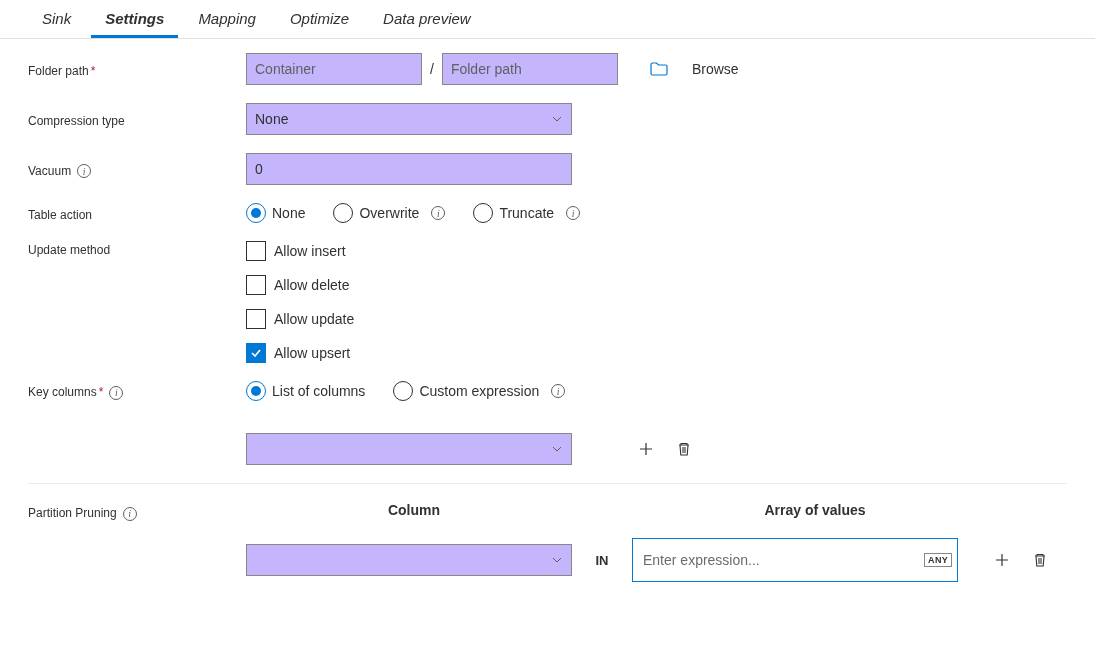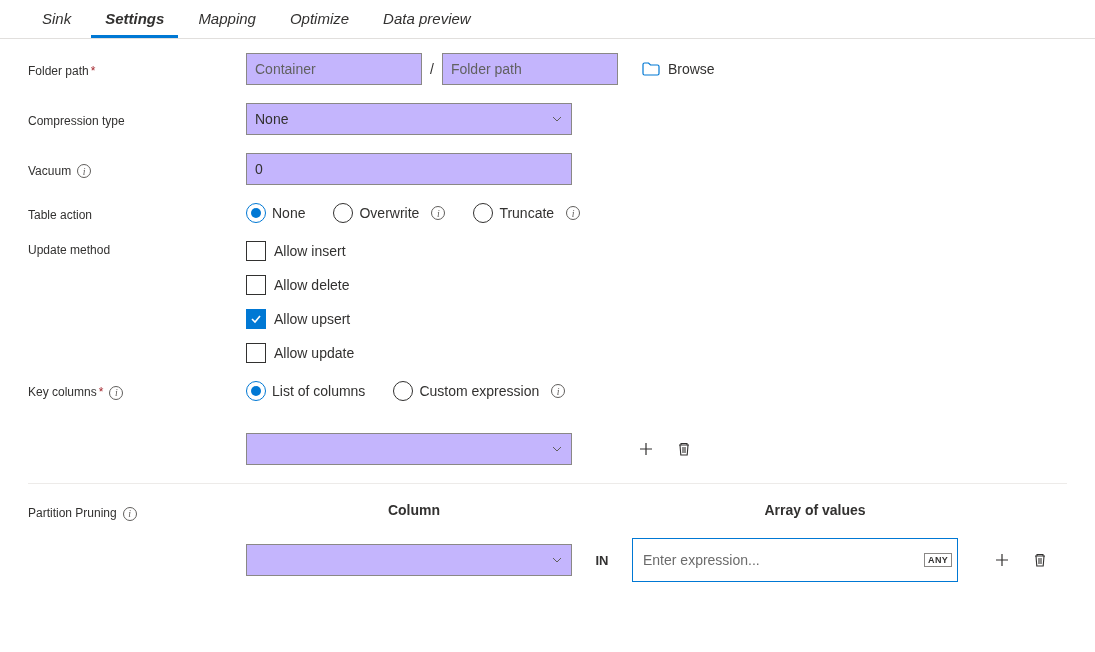--- a/index.html
+++ b/index.html
@@ -66,22 +66,22 @@
   .select-box {
     display: flex;
     align-items: center;
     justify-content: space-between;
     cursor: pointer;
     width: 326px;
   }
   .select-box .chev { margin-left: auto; }
   .chev svg { display: block; }
   .browse-link {
-    display: flex; align-items: center; gap: 8px;
-    margin-left: 16px;
+    display: flex; align-items: center; gap: 24px;
+    margin-left: 24px;
     cursor: pointer;
   }
   .browse-link .folder-ico svg { display:block; }
   .radio {
     display: inline-flex; align-items: center; gap: 6px;
     margin-right: 20px;
     cursor: pointer;
   }
   .radio .r-outer {
     width: 20px; height: 20px; border-radius: 50%;
@@ -216,31 +216,31 @@
     <div class="label" style="padding-top:2px">Update method</div>
     <div class="controls">
       <label class="checkbox">
         <span class="c-box"></span>
         <span>Allow insert</span>
       </label>
       <label class="checkbox">
         <span class="c-box"></span>
         <span>Allow delete</span>
       </label>
+      <label class="checkbox">
+        <span class="c-box"></span>
+        <span>Allow update</span>
+      </label>
       <label class="checkbox checked">
         <span class="c-box">
             <svg width="12" height="12" viewBox="0 0 12 12">
               <path d="M2 6l3 3 5-6" fill="none" stroke="#fff" stroke-width="1.6"></path>
             </svg>
           </span>
         <span>Allow upsert</span>
-      </label>
-      <label class="checkbox">
-        <span class="c-box"></span>
-        <span>Allow update</span>
       </label>
     </div>
   </div>
 
   <div class="row top">
     <div class="label">
       <span>Key columns</span><span class="req">*</span><span class="info-ico"></span>
     </div>
     <div class="controls">
       <div class="hrow">

